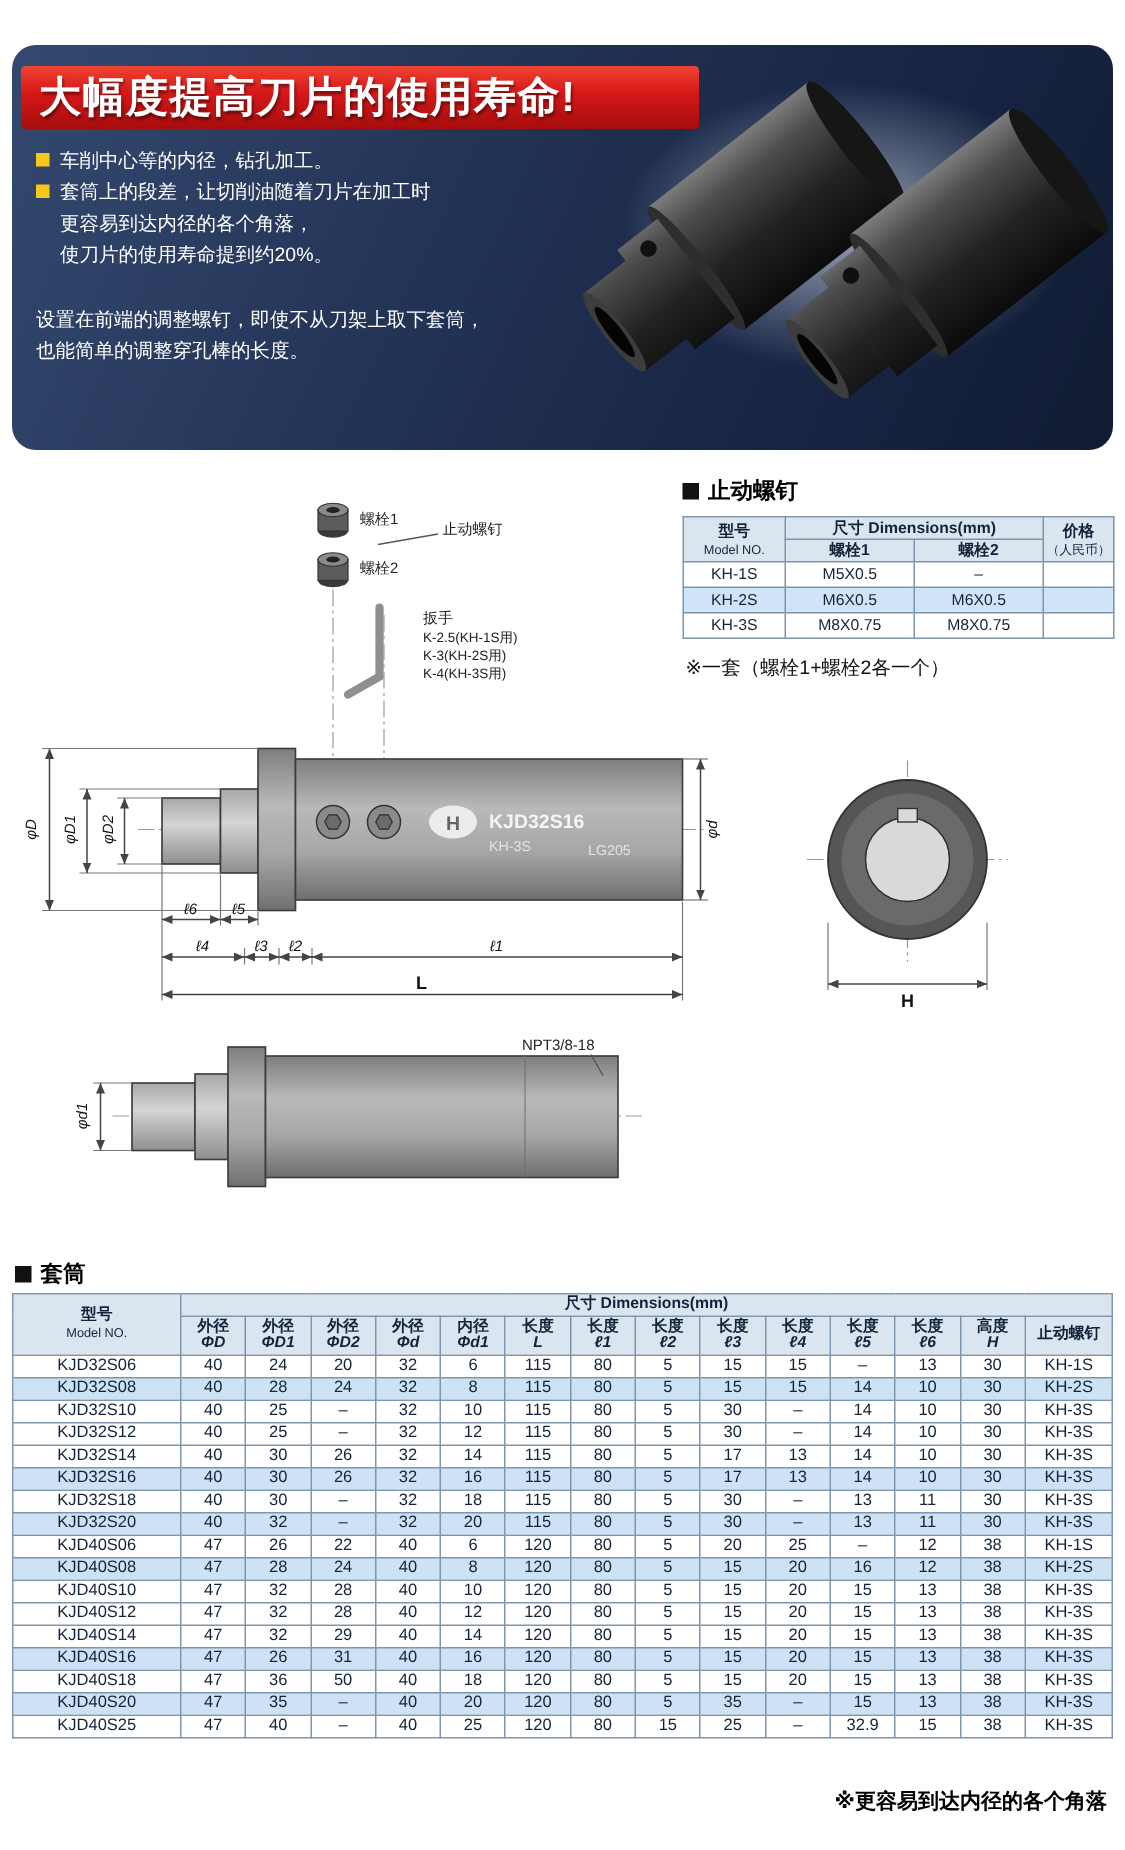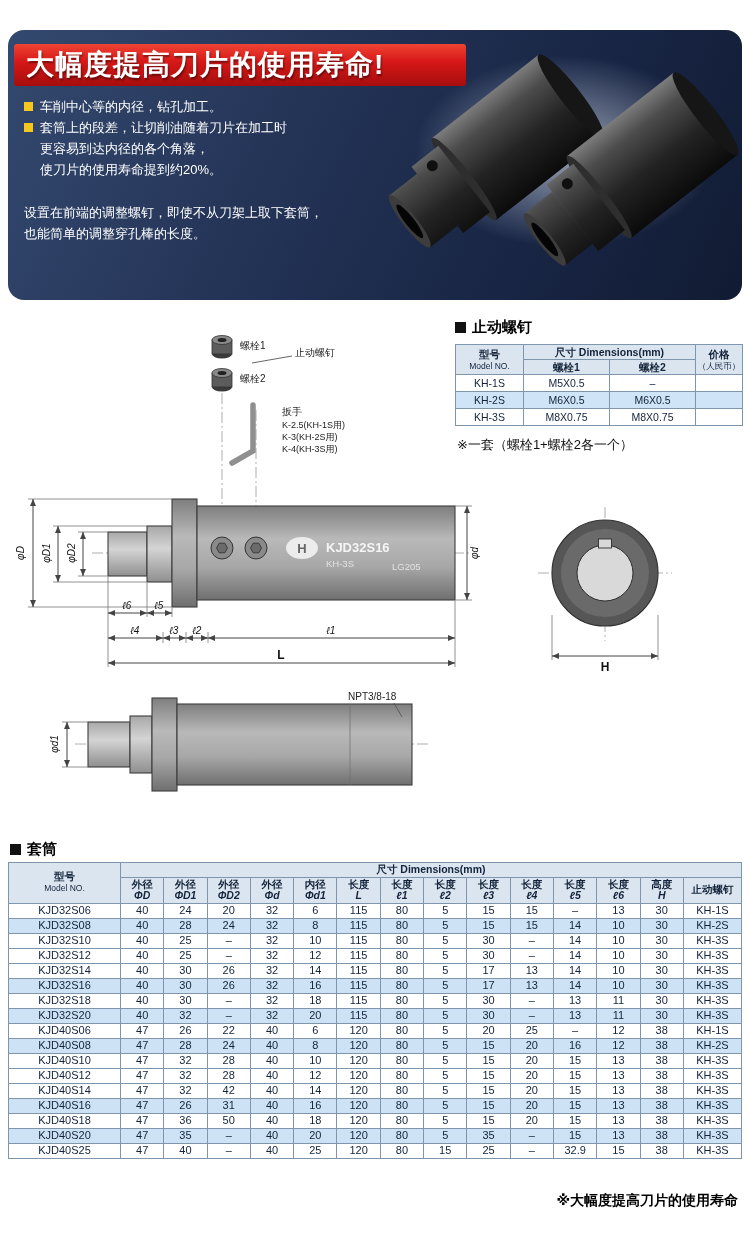--- a/index.html
+++ b/index.html
@@ -604,21 +604,21 @@
           <td>20</td>
           <td>15</td>
           <td>13</td>
           <td>38</td>
           <td>KH-3S</td>
         </tr>
         <tr>
           <td>KJD40S14</td>
           <td>47</td>
           <td>32</td>
-          <td>42</td>
+          <td>29</td>
           <td>40</td>
           <td>14</td>
           <td>120</td>
           <td>80</td>
           <td>5</td>
           <td>15</td>
           <td>20</td>
           <td>15</td>
           <td>13</td>
           <td>38</td>
@@ -688,15 +688,15 @@
           <td>25</td>
           <td>–</td>
           <td>32.9</td>
           <td>15</td>
           <td>38</td>
           <td>KH-3S</td>
         </tr>
       </tbody>
   </table>
 
-  <div class="footer-note">※大幅度提高刀片的使用寿命</div>
+  <div class="footer-note">※更容易到达内径的各个角落</div>
 
 </div>
 
 </body></html>

